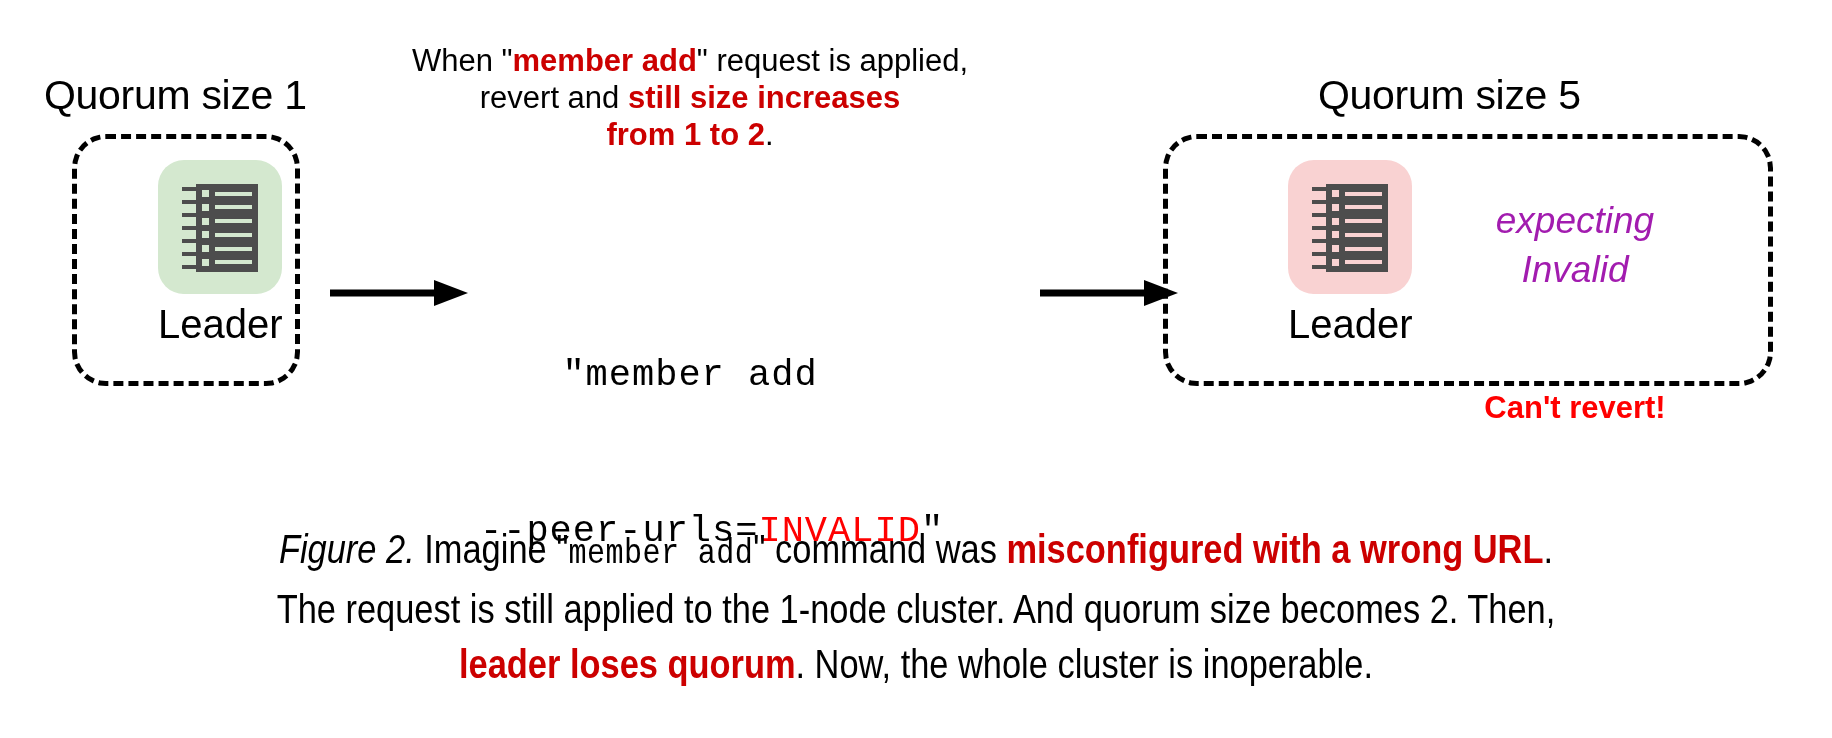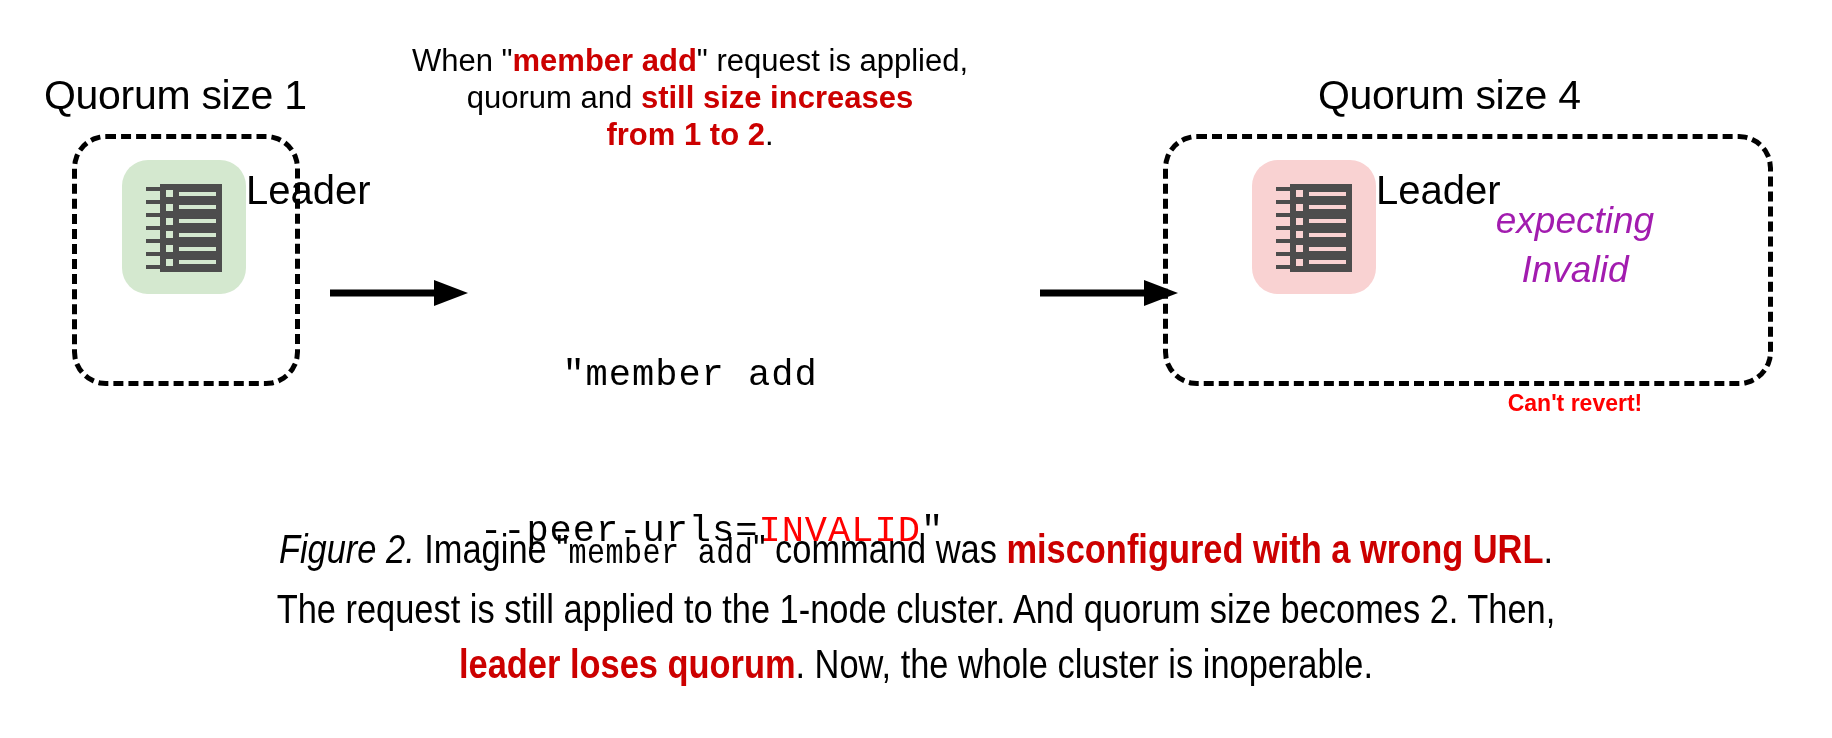--- a/index.html
+++ b/index.html
@@ -40,21 +40,23 @@
     border: 5px dashed #000000;
     border-radius: 34px;
     box-sizing: border-box;
     background: transparent;
   }
 
   
   .node {
     position: absolute;
     display: flex;
+    flex-direction: column;
     align-items: flex-start;
+    margin-left: 36px;
   }
   .node-icon {
     position: relative;
     width: 124px;
     height: 134px;
   }
   .node-icon .plate {
     position: absolute;
     left: 0; top: 0;
     width: 124px;
@@ -167,21 +169,21 @@
     position: absolute;
     text-align: center;
     font-style: italic;
     font-size: 37px;
     line-height: 49px;
     color: #a21caf;
   }
   .cant-revert {
     position: absolute;
     text-align: center;
-    font-size: 23px;
+    font-size: 31px;
     font-weight: bold;
     color: #ff0000;
     white-space: nowrap;
   }
 
   
   .caption {
     position: absolute;
     left: 0;
     width: 1832px;
@@ -250,21 +252,21 @@
             <span class="led"></span>
             <span class="bar"></span>
           </div>
       </div>
     </div>
     <div class="node-label">Leader</div>
   </div>
 
   <div class="top-note" style="left:390px; top:42px; width:600px;">
     <div><span>When "</span><b>member add</b><span>" request is applied,</span></div>
-    <div><span>quorum and </span><b>still size increases</b></div>
+    <div><span>revert and </span><b>still size increases</b></div>
     <div><b>from 1 to 2</b><span>.</span></div>
   </div>
 
   <div class="arrow" style="left:330px; top:278px;">
     <svg width="140" height="30" viewBox="0 0 140 30">
       <line x1="0" y1="15" x2="110" y2="15" stroke="#000" stroke-width="7"></line>
       <polygon points="104,2 138,15 104,28" fill="#000"></polygon>
     </svg>
   </div>
 
@@ -273,21 +275,21 @@
     <div><span>--peer-urls=</span><span class="invalid">INVALID</span><span>"</span></div>
   </div>
 
   <div class="arrow" style="left:1040px; top:278px;">
     <svg width="140" height="30" viewBox="0 0 140 30">
       <line x1="0" y1="15" x2="110" y2="15" stroke="#000" stroke-width="7"></line>
       <polygon points="104,2 138,15 104,28" fill="#000"></polygon>
     </svg>
   </div>
 
-  <div class="abs quorum-title" style="left:1318px; top:72px;">Quorum size 4</div>
+  <div class="abs quorum-title" style="left:1318px; top:72px;">Quorum size 5</div>
 
   <div class="abs cluster-box" style="left:1163px; top:134px; width:610px; height:252px;"></div>
 
   <div class="node node-red" style="left:1252px; top:160px;">
     <div class="node-icon">
       <div class="plate-shadow"></div>
       <div class="plate"></div>
       <div class="ticks">
         <i></i>
           <i></i>

